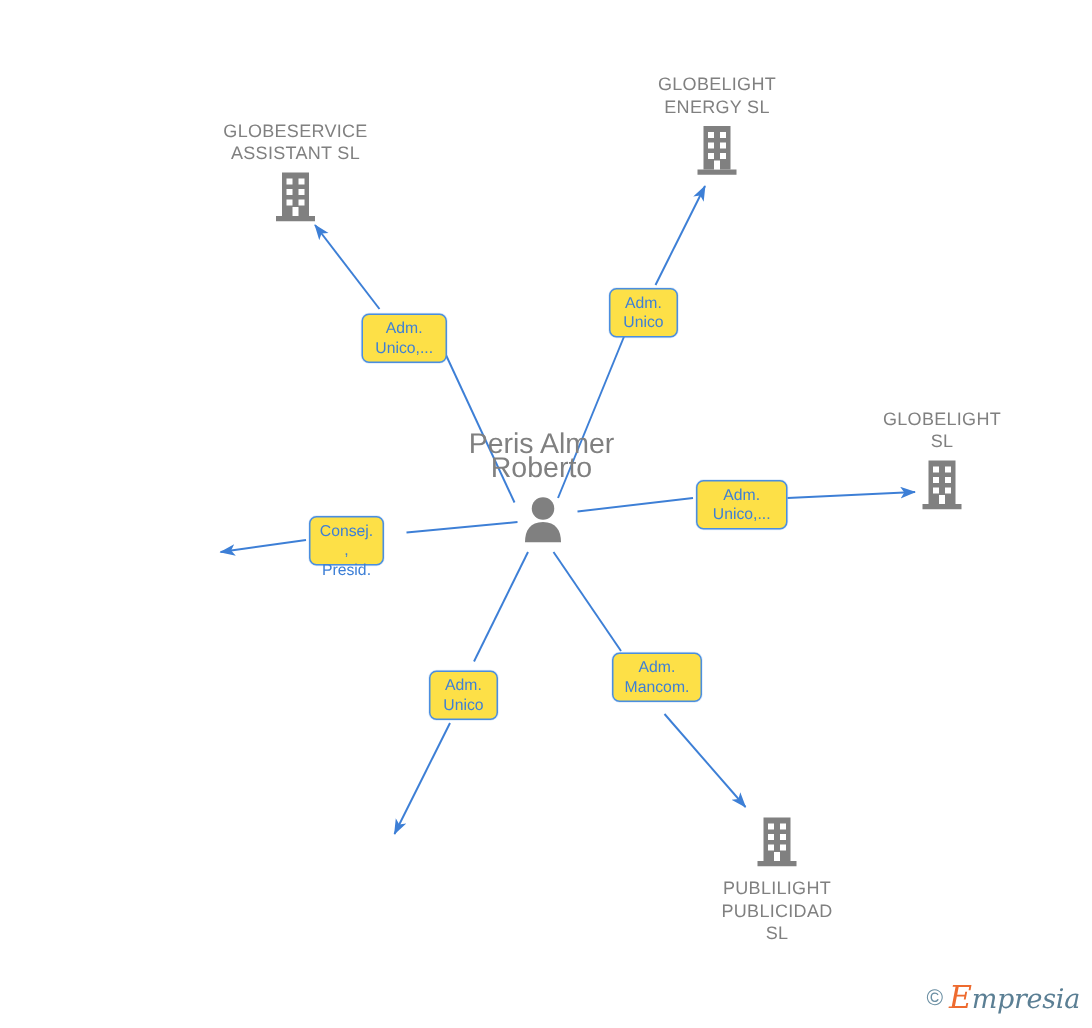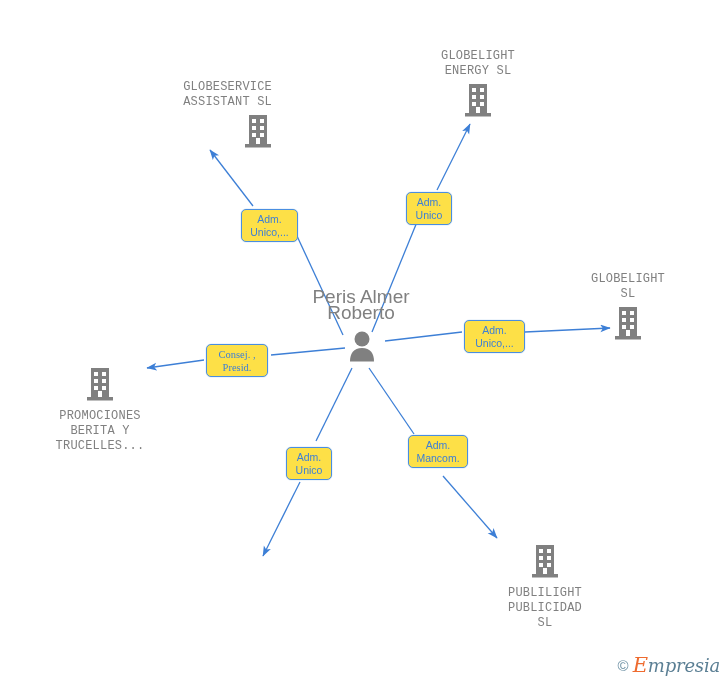--- a/index.html
+++ b/index.html
@@ -25,21 +25,20 @@
     left: 0; top: 0;
     width: 728px;
     height: 685px;
   }
   .node {
     position: absolute;
     width: 150px;
     margin-left: -75px;
     text-align: center;
     line-height: 15px;
-    font-family: Liberation Mono, monospace;
   }
   .node .node-label {
     display: block;
     font-size: 12px;
     color: #808080;
     letter-spacing: 0.2px;
     white-space: pre-line;
   }
   .node .node-label.bold {
     font-weight: bold;
@@ -140,21 +139,21 @@
       <path d="M352,368 L316,441" stroke="#3d7fd6" stroke-width="1.3" fill="none"></path>
       <path d="M300,482 L263,556" stroke="#3d7fd6" stroke-width="1.3" fill="none" marker-end="url(#arrow)"></path>
     </g>
 
     <g>
       <path d="M369,368 L414,434" stroke="#3d7fd6" stroke-width="1.3" fill="none"></path>
       <path d="M443,476 L497,538" stroke="#3d7fd6" stroke-width="1.3" fill="none" marker-end="url(#arrow)"></path>
     </g>
   </svg>
 
-  <div class="node label-top" style="left:197px; top:80px;text-align:right;">
+  <div class="node label-top" style="left:197px; top:80px;">
     <span class="node-label">GLOBESERVICE
 ASSISTANT  SL</span>
     <span class="node-icon">
       <svg width="28" height="36" viewBox="0 0 28 36">
         <rect x="5" y="2" width="18" height="29" fill="#808080"></rect>
         <rect x="1" y="31" width="26" height="3.5" fill="#808080"></rect>
         <rect x="8" y="6" width="4" height="4" fill="#ffffff"></rect>
         <rect x="16" y="6" width="4" height="4" fill="#ffffff"></rect>
         <rect x="8" y="13" width="4" height="4" fill="#ffffff"></rect>
         <rect x="16" y="13" width="4" height="4" fill="#ffffff"></rect>
@@ -194,41 +193,23 @@
         <rect x="16" y="6" width="4" height="4" fill="#ffffff"></rect>
         <rect x="8" y="13" width="4" height="4" fill="#ffffff"></rect>
         <rect x="16" y="13" width="4" height="4" fill="#ffffff"></rect>
         <rect x="8" y="20" width="4" height="4" fill="#ffffff"></rect>
         <rect x="16" y="20" width="4" height="4" fill="#ffffff"></rect>
         <rect x="12" y="25" width="4" height="6" fill="#ffffff"></rect>
       </svg>
     </span>
   </div>
 
-  <div class="node label-bottom" style="left:100px; top:366px;">
-    <span class="node-icon">
-      <svg width="28" height="36" viewBox="0 0 28 36">
-        <rect x="5" y="2" width="18" height="29" fill="#808080"></rect>
-        <rect x="1" y="31" width="26" height="3.5" fill="#808080"></rect>
-        <rect x="8" y="6" width="4" height="4" fill="#ffffff"></rect>
-        <rect x="16" y="6" width="4" height="4" fill="#ffffff"></rect>
-        <rect x="8" y="13" width="4" height="4" fill="#ffffff"></rect>
-        <rect x="16" y="13" width="4" height="4" fill="#ffffff"></rect>
-        <rect x="8" y="20" width="4" height="4" fill="#ffffff"></rect>
-        <rect x="16" y="20" width="4" height="4" fill="#ffffff"></rect>
-        <rect x="12" y="25" width="4" height="6" fill="#ffffff"></rect>
-      </svg>
-    </span>
-    <span class="node-label">PROMOCIONES
-BERITA Y
-TRUCELLES...</span>
-  </div>
-
-
-  <div class="node label-bottom" style="left:545px; top:543px;">
+
+
+  <div class="node label-bottom" style="left:518px; top:543px;">
     <span class="node-icon">
       <svg width="28" height="36" viewBox="0 0 28 36">
         <rect x="5" y="2" width="18" height="29" fill="#808080"></rect>
         <rect x="1" y="31" width="26" height="3.5" fill="#808080"></rect>
         <rect x="8" y="6" width="4" height="4" fill="#ffffff"></rect>
         <rect x="16" y="6" width="4" height="4" fill="#ffffff"></rect>
         <rect x="8" y="13" width="4" height="4" fill="#ffffff"></rect>
         <rect x="16" y="13" width="4" height="4" fill="#ffffff"></rect>
         <rect x="8" y="20" width="4" height="4" fill="#ffffff"></rect>
         <rect x="16" y="20" width="4" height="4" fill="#ffffff"></rect>
@@ -253,21 +234,21 @@
 
   <div class="rel-box" style="left:241px; top:209px; width:57px; height:33px;">Adm.
 Unico,...</div>
 
   <div class="rel-box" style="left:406px; top:192px; width:46px; height:33px;">Adm.
 Unico</div>
 
   <div class="rel-box" style="left:464px; top:320px; width:61px; height:33px;">Adm.
 Unico,...</div>
 
-  <div class="rel-box" style="left:206px; top:344px; width:62px; height:33px;font-family:Liberation Serif, serif;">Consej. ,
+  <div class="rel-box" style="left:206px; top:344px; width:50px; height:33px;">Consej. ,
 Presid.</div>
 
   <div class="rel-box" style="left:286px; top:447px; width:46px; height:33px;">Adm.
 Unico</div>
 
   <div class="rel-box" style="left:408px; top:435px; width:60px; height:33px;">Adm.
 Mancom.</div>
 
   <div class="watermark">
     <span class="copy">©</span>

